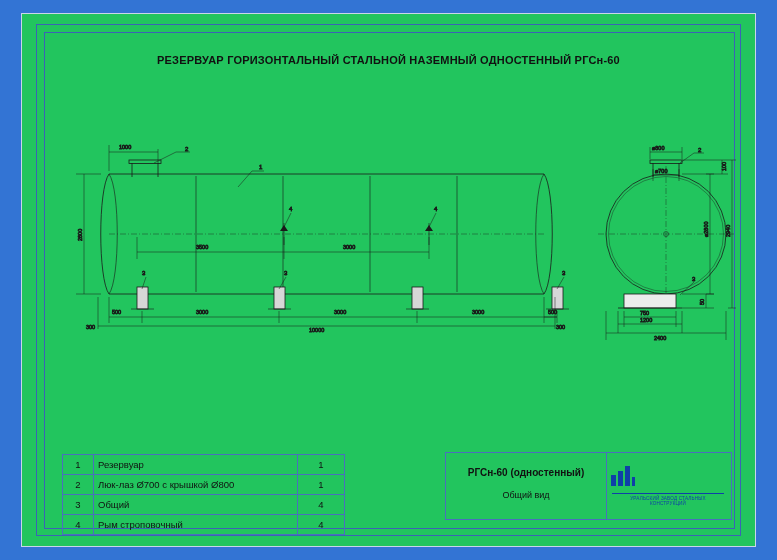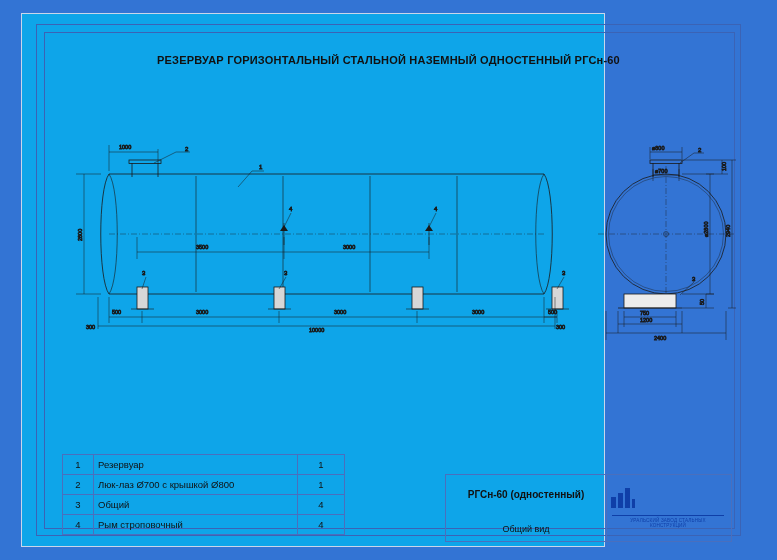--- a/index.html
+++ b/index.html
@@ -17,23 +17,23 @@
     position: absolute;
     left: 0; top: 0;
     width: 777px;
     height: 560px;
     background: #3374d4;
   }
   .sheet {
     position: absolute;
     left: 22px;
     top: 14px;
-    width: 582px;
+    width: 733px;
     height: 532px;
-    background: #0ea5e9;
+    background: #22c55e;
     box-shadow: 0 0 0 1px #c9d6ea;
   }
   .frame-outer {
     position: absolute;
     left: 14px;
     top: 10px;
     width: 703px;
     height: 510px;
     border: 1px solid #3b63b5;
   }
@@ -87,41 +87,41 @@
     width: 22px;
     text-align: center;
   }
   .parts-table td.qty {
     width: 38px;
     text-align: center;
   }
   .stamp {
     position: absolute;
     left: 423px;
-    top: 460px;
+    top: 438px;
     width: 285px;
     height: 66px;
     border: 1px solid #4a6fbd;
   }
   .stamp-left {
     position: absolute;
     left: 0; top: 0;
     width: 160px;
     height: 66px;
     border-right: 1px solid #4a6fbd;
     text-align: center;
   }
   .stamp-title {
     margin-top: 14px;
     font-size: 10px;
     font-weight: bold;
     color: #111;
   }
   .stamp-sub {
-    margin-top: 24px;
+    margin-top: 12px;
     font-size: 9px;
     color: #111;
   }
   .logo {
     position: absolute;
     left: 160px;
     top: 0;
     width: 124px;
     height: 66px;
   }

